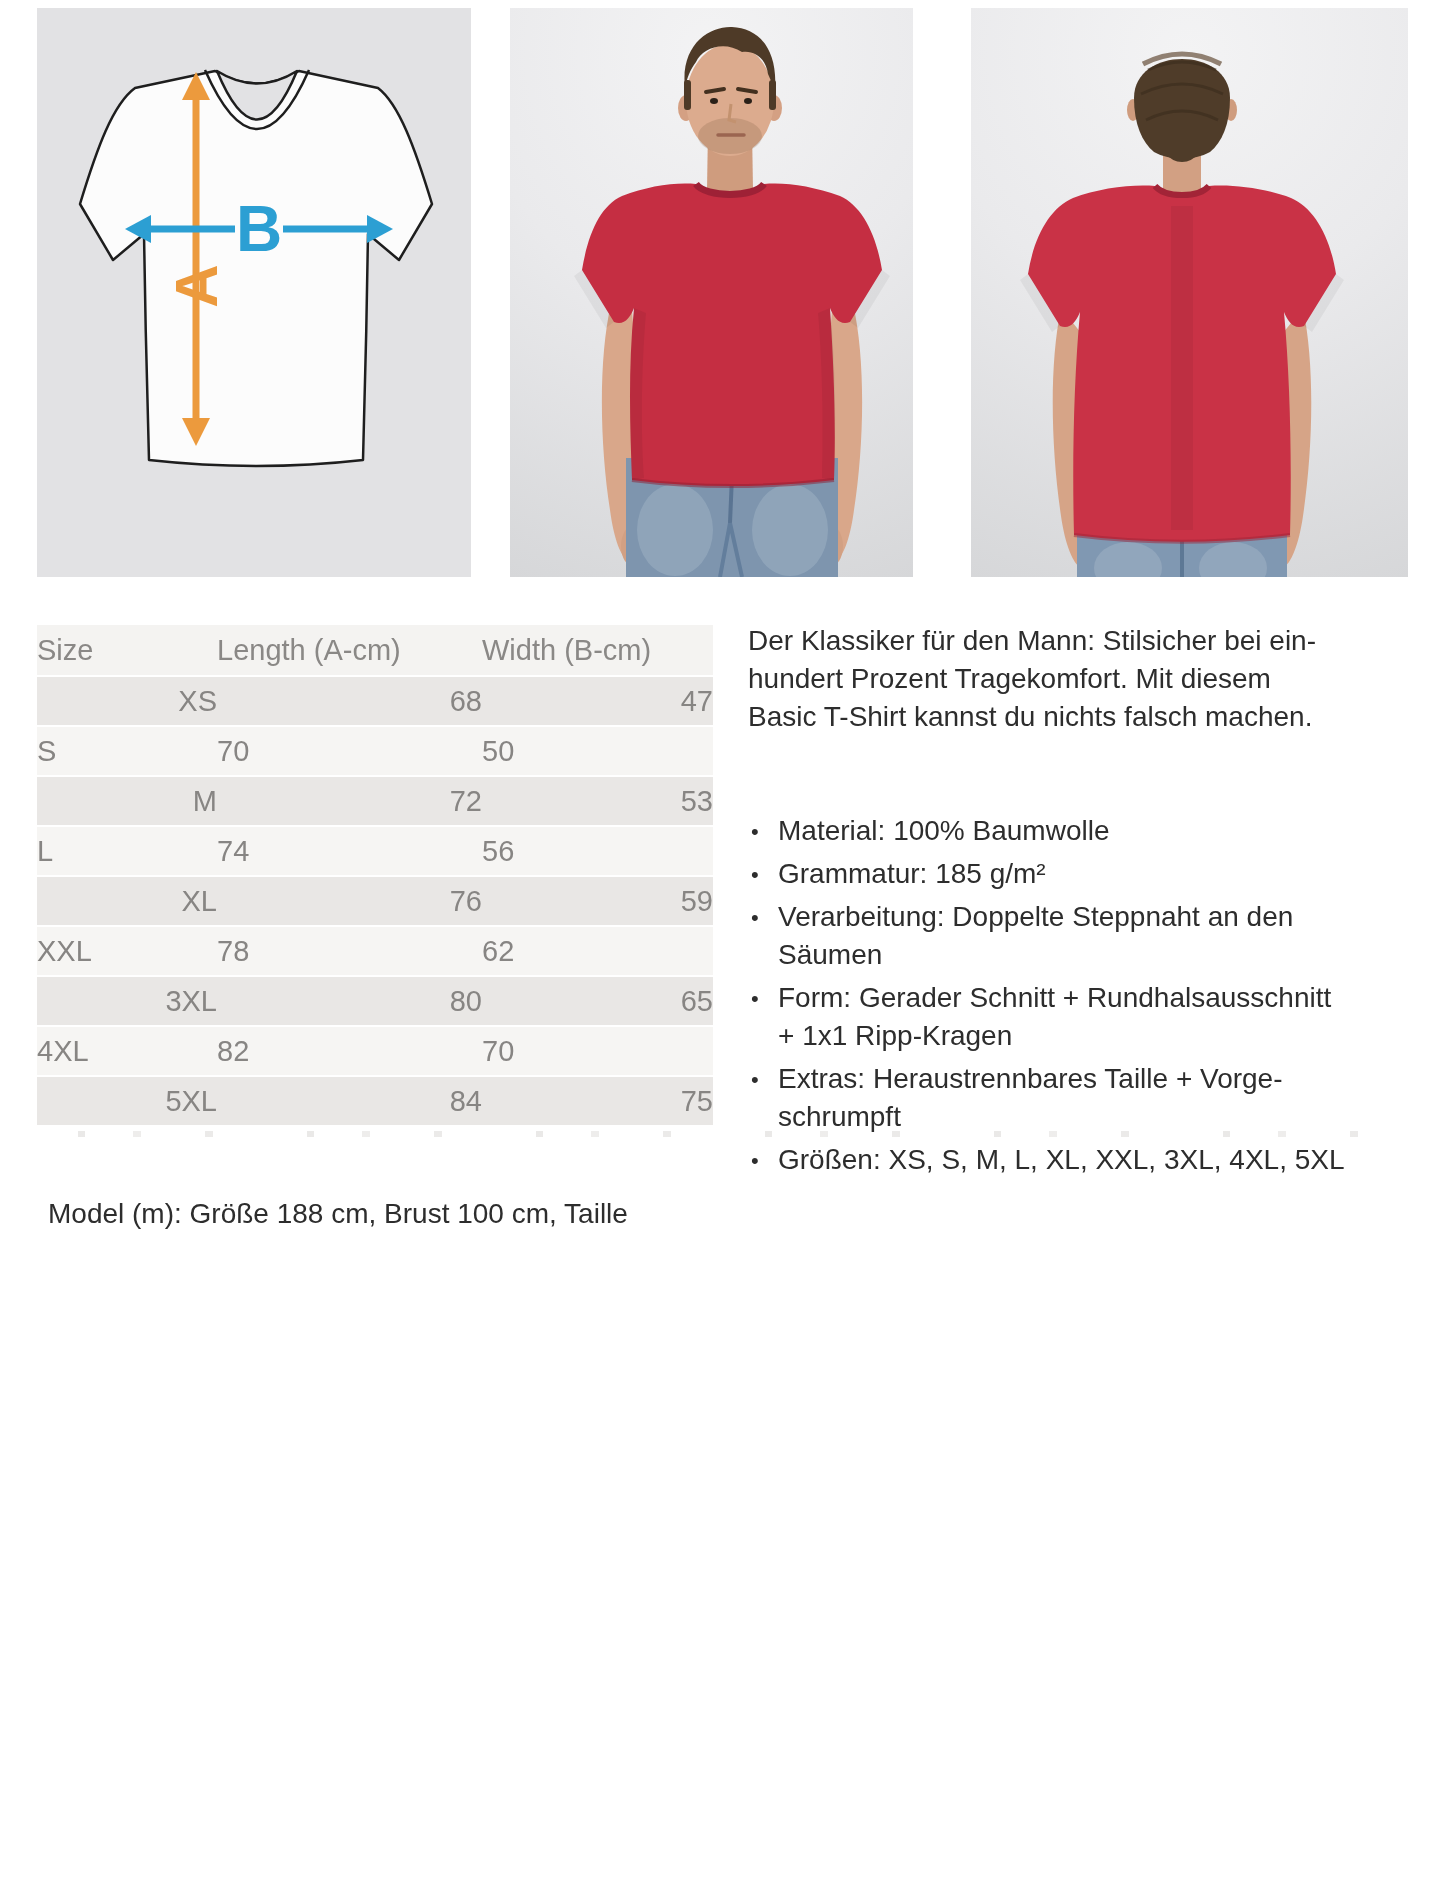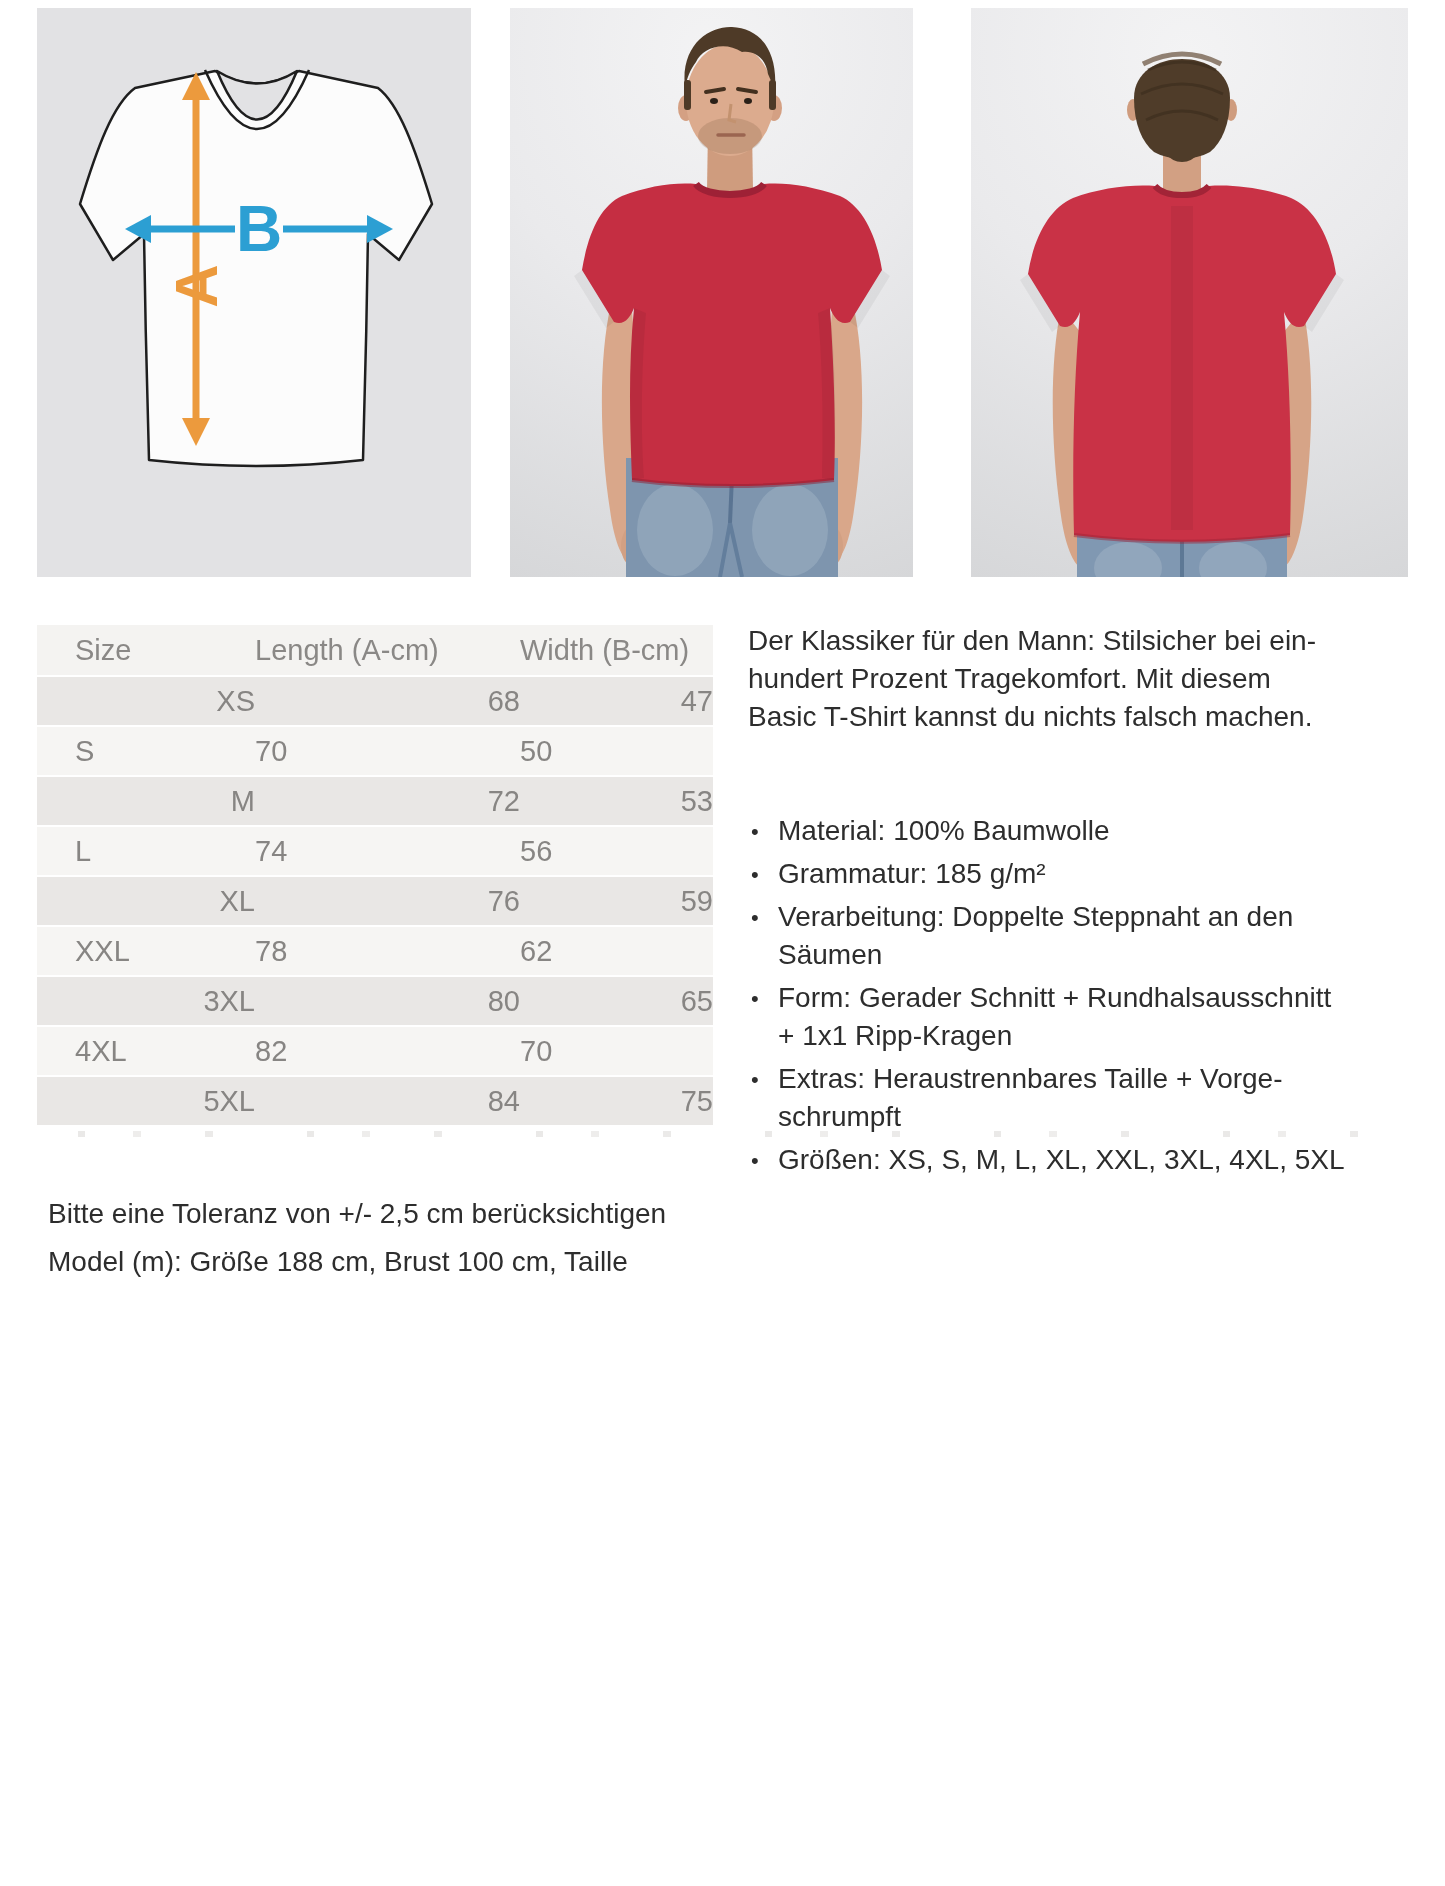--- a/index.html
+++ b/index.html
@@ -8,21 +8,21 @@
   
   .panel{position:absolute;top:8px;height:569px;overflow:hidden;}
   .panel svg{position:absolute;left:0;top:0;}
   .panel-diagram{left:37px;width:434px;background:#e2e2e4;}
   .panel-photo{background:radial-gradient(140% 105% at 50% 8%, #f3f3f4 0%, #eaeaec 42%, #d4d5d7 100%);}
   .panel-front{left:510px;width:403px;}
   .panel-back{left:971px;width:437px;}
   
   .size-table{position:absolute;left:37px;top:625px;width:676px;}
   .trow{display:grid;grid-template-columns:180px 265px 1fr;align-items:center;
-        padding-left:38px;font-size:29px;height:48px;margin-bottom:2px;color:#878583;}
+        font-size:29px;height:48px;margin-bottom:2px;color:#878583;}
   .trow.thead{height:50px;background:#f4f3f1;color:#8a8886;}
   .trow.odd{background:#e9e7e5;text-align:right;}
   .trow.even{background:#f6f5f3;}
   
   .artifact{position:absolute;left:37px;top:1131px;width:1372px;height:6px;opacity:.6;
     background:repeating-linear-gradient(90deg,
       transparent 0 41px,#dcdad8 41px 48px,transparent 48px 96px,#e3e1df 96px 104px,
       transparent 104px 168px,#dedcda 168px 176px,transparent 176px 229px);}
   
   .description{position:absolute;left:748px;top:622px;width:680px;font-size:28px;
@@ -256,19 +256,18 @@
         <div class="dline">schrumpft</div>
       </div>
       <div class="bullet-item">
         <span class="bullet-dot">•</span>
         <div class="dline">Größen: XS, S, M, L, XL, XXL, 3XL, 4XL, 5XL</div>
       </div>
     </div>
   </div>
 
   <div class="notes">
-    <div class="nline">Bitte eine Toleranz von +/- 2,5 cm berücksichtigen</div>
     <div class="nline">
       <span class="bold">Model (m):</span><span> Größe 188 cm, Brust 100 cm, Taille</span>
     </div>
   </div>
 
 </div>
 
 </body></html>

